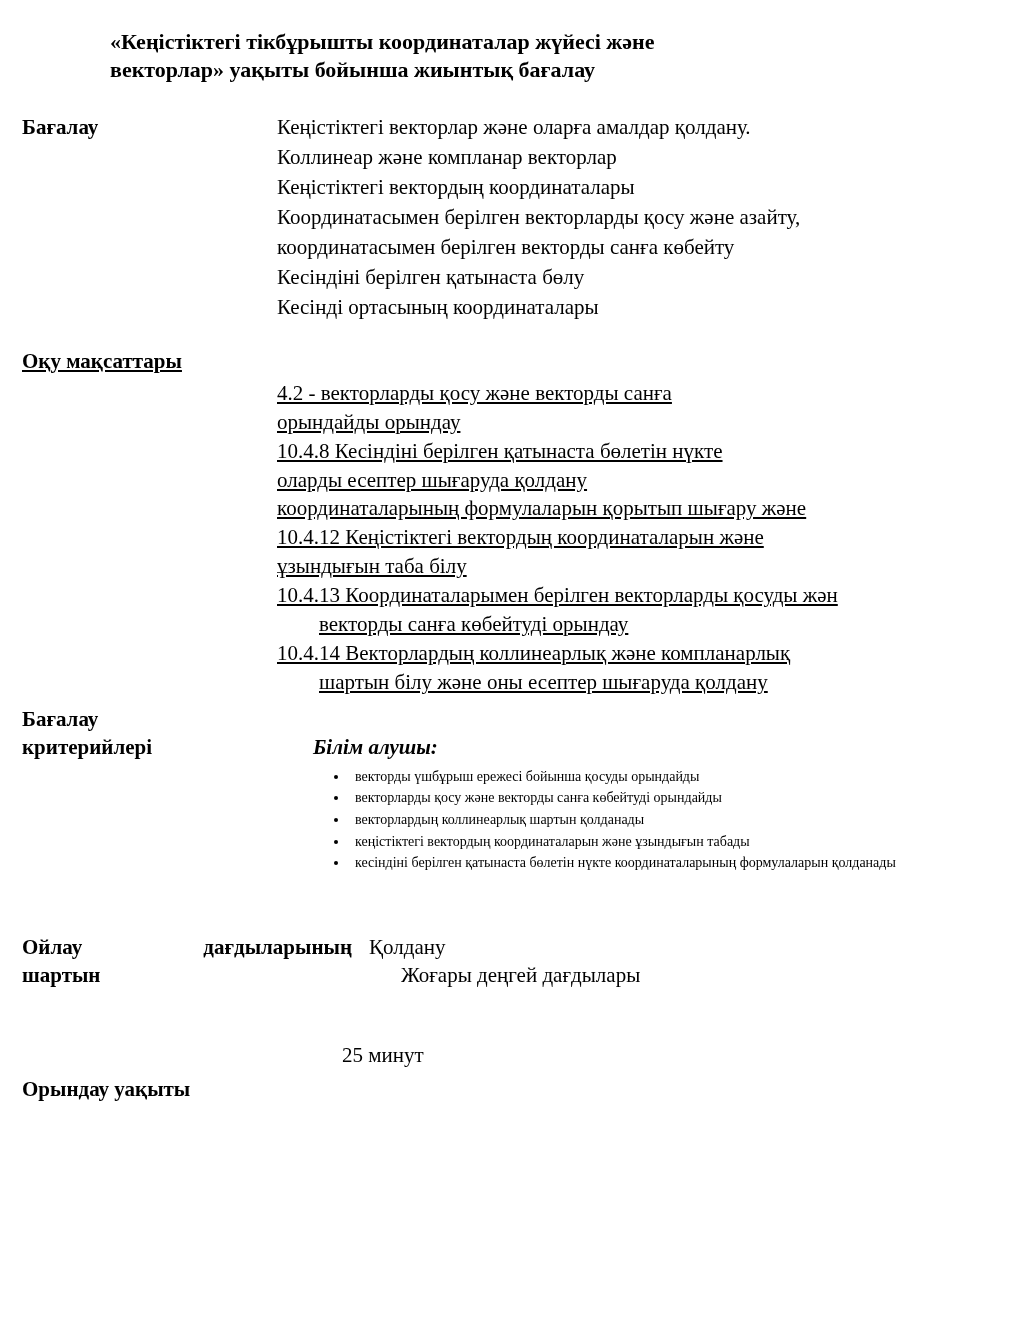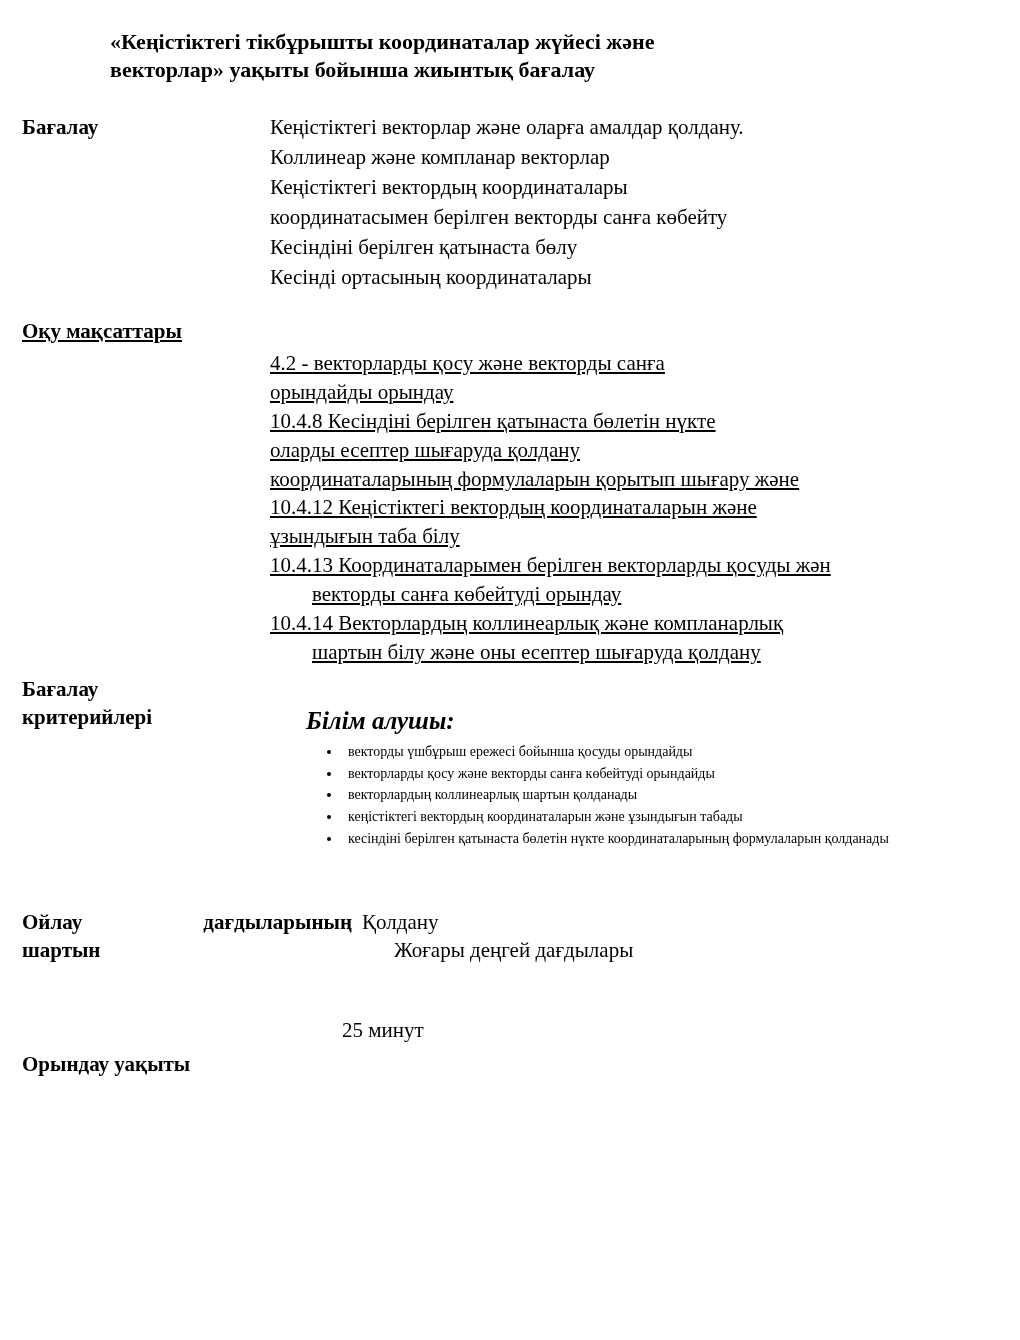--- a/index.html
+++ b/index.html
@@ -46,20 +46,21 @@
     box-sizing: border-box;
     padding-right: 8px;
   }
   .label .l2 {
     display: block;
   }
   .content {
     font-size: 21px;
     line-height: 1.33;
     flex: 1 1 auto;
+    margin-left: 7px;
   }
   .content p {
     margin: 0;
   }
   
   #topic-row {
     margin-top: 30px;
   }
   #topic-row .content p {
     margin-bottom: 2px;
@@ -89,21 +90,21 @@
   #criteria-row {
     margin-top: 8px;
   }
   #criteria-row .content {
     padding-top: 28px;
     padding-left: 36px;
   }
   .crit-intro {
     font-style: italic;
     font-weight: bold;
-    font-size: 25px;
+    font-size: 21px;
     margin-bottom: 6px;
   }
   ul.crit-list {
     margin: 4px 0 0 0;
     padding-left: 36px;
     list-style-type: disc;
   }
   ul.crit-list li {
     font-size: 14px;
     line-height: 1.33;
@@ -152,20 +153,21 @@
     <span class="line">«Кеңістіктегі тікбұрышты координаталар жүйесі және</span>
     <span class="line">векторлар» уақыты бойынша жиынтық бағалау</span>
   </div>
 
   <div class="row" id="topic-row">
     <div class="label">Бағалау</div>
     <div class="content">
       <p class="justify">Кеңістіктегі векторлар және оларға амалдар қолдану.</p>
       <p>Коллинеар және компланар векторлар</p>
       <p>Кеңістіктегі вектордың координаталары</p>
+      <p>Координатасымен берілген векторларды қосу және азайту,</p>
       <p>координатасымен берілген векторды санға көбейту</p>
       <p>Кесіндіні берілген қатынаста бөлу</p>
       <p>Кесінді ортасының координаталары</p>
     </div>
   </div>
 
   <div class="row" id="objectives-row">
     <div class="label">Оқу мақсаттары</div>
     <div class="content">
       <p>4.2 - векторларды қосу және векторды санға</p>

